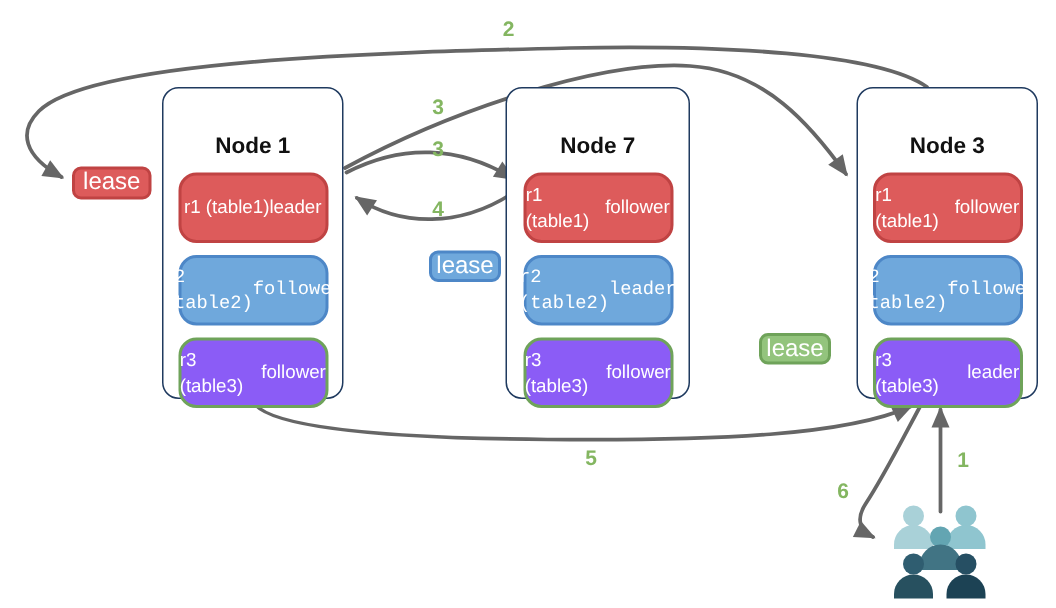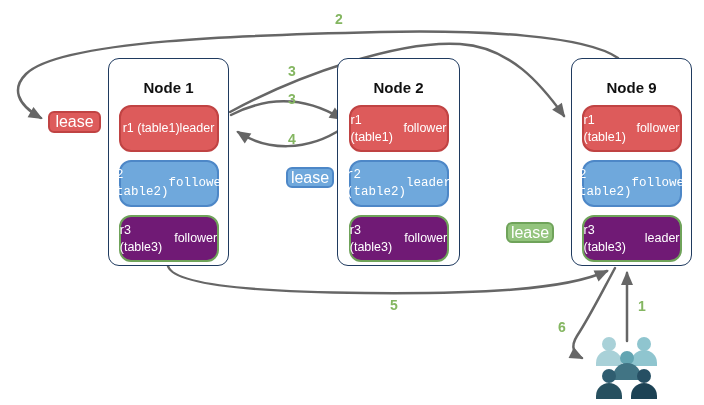--- a/index.html
+++ b/index.html
@@ -4,36 +4,36 @@
 <style>
   html,body{margin:0;padding:0;background:#ffffff;}
   .canvas{
     position:relative;width:704px;height:405px;background:#ffffff;overflow:hidden;
     font-family:"Liberation Sans","DejaVu Sans",sans-serif;
   }
   .arrows{position:absolute;left:0;top:0;z-index:1;}
   .node{
     position:absolute;width:121px;height:208px;background:#ffffff;
     border:1.5px solid #1f3a5f;border-radius:11px;z-index:2;
-    box-sizing:border-box;padding-top:20px;
+    box-sizing:border-box;padding-top:30px;
   }
   .node2{width:123px;}
   .node-title{
     text-align:center;font-weight:bold;font-size:15px;color:#111;height:18px;
     line-height:18px;margin-bottom:2px;
   }
   .replica{
     width:100px;height:47px;margin:8px auto 0;border-radius:12px;
     display:flex;flex-direction:row;align-items:center;justify-content:center;
     color:#ffffff;font-size:12.5px;line-height:1.3;text-align:left;
     box-sizing:border-box;border:2px solid transparent;
   }
   .replica.red{background:#dd5b5b;border-color:#c04343;}
   .replica.blue{background:#6fa8dc;border-color:#4d87c7;font-family:Liberation Mono, monospace;}
-  .replica.green{background:#701a75;border-color:#6fa35a;gap:12px;}
+  .replica.green{background:#8b5cf6;border-color:#6fa35a;gap:12px;}
   .lease{
     position:absolute;z-index:3;color:#ffffff;font-size:16px;
     display:flex;align-items:center;justify-content:center;
     border-radius:6px;box-sizing:border-box;border:2px solid transparent;
   }
   .lease-red{left:48px;top:111px;width:53px;height:22px;background:#dd5b5b;border-color:#c04343;}
   .lease-blue{left:286px;top:167px;width:48px;height:21px;background:#6fa8dc;border-color:#4d87c7;}
   .lease-green{left:506px;top:222px;width:48px;height:21px;background:#93c47d;border-color:#6fa35a;}
   .num{
     position:absolute;z-index:3;width:14px;height:16px;text-align:center;
@@ -91,37 +91,37 @@
       <div>r2 (table2)</div>
       <div>follower</div>
     </div>
     <div class="replica green">
       <div>r3 (table3)</div>
       <div>follower</div>
     </div>
   </div>
 
   <div class="node node2" style="left:337px;top:58px;">
-    <div class="node-title">Node 2</div>
+    <div class="node-title">Node 7</div>
     <div class="replica red">
       <div>r1 (table1)</div>
       <div>follower</div>
     </div>
     <div class="replica blue">
       <div>r2 (table2)</div>
       <div>leader</div>
     </div>
     <div class="replica green">
       <div>r3 (table3)</div>
       <div>follower</div>
     </div>
   </div>
 
   <div class="node node3" style="left:571px;top:58px;">
-    <div class="node-title">Node 9</div>
+    <div class="node-title">Node 3</div>
     <div class="replica red">
       <div>r1 (table1)</div>
       <div>follower</div>
     </div>
     <div class="replica blue">
       <div>r2 (table2)</div>
       <div>follower</div>
     </div>
     <div class="replica green">
       <div>r3 (table3)</div>

